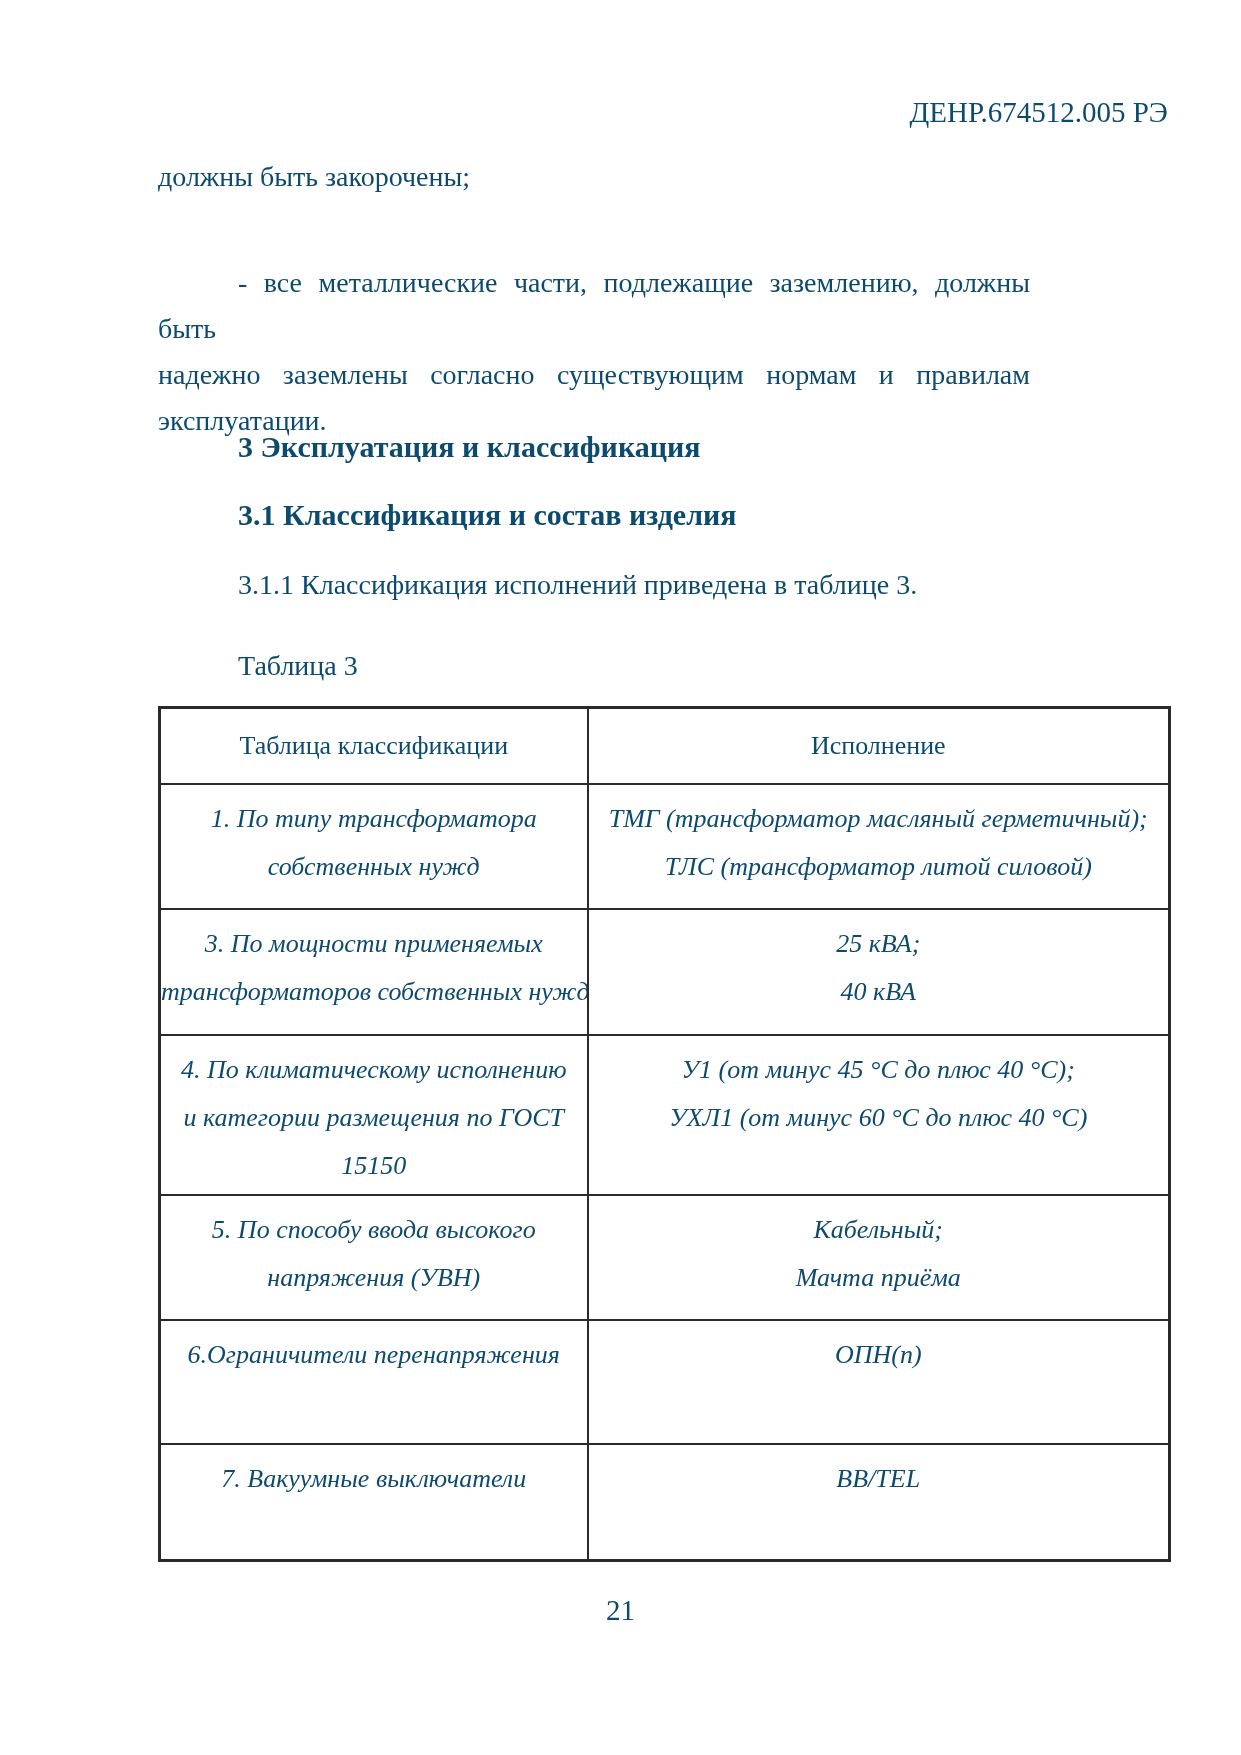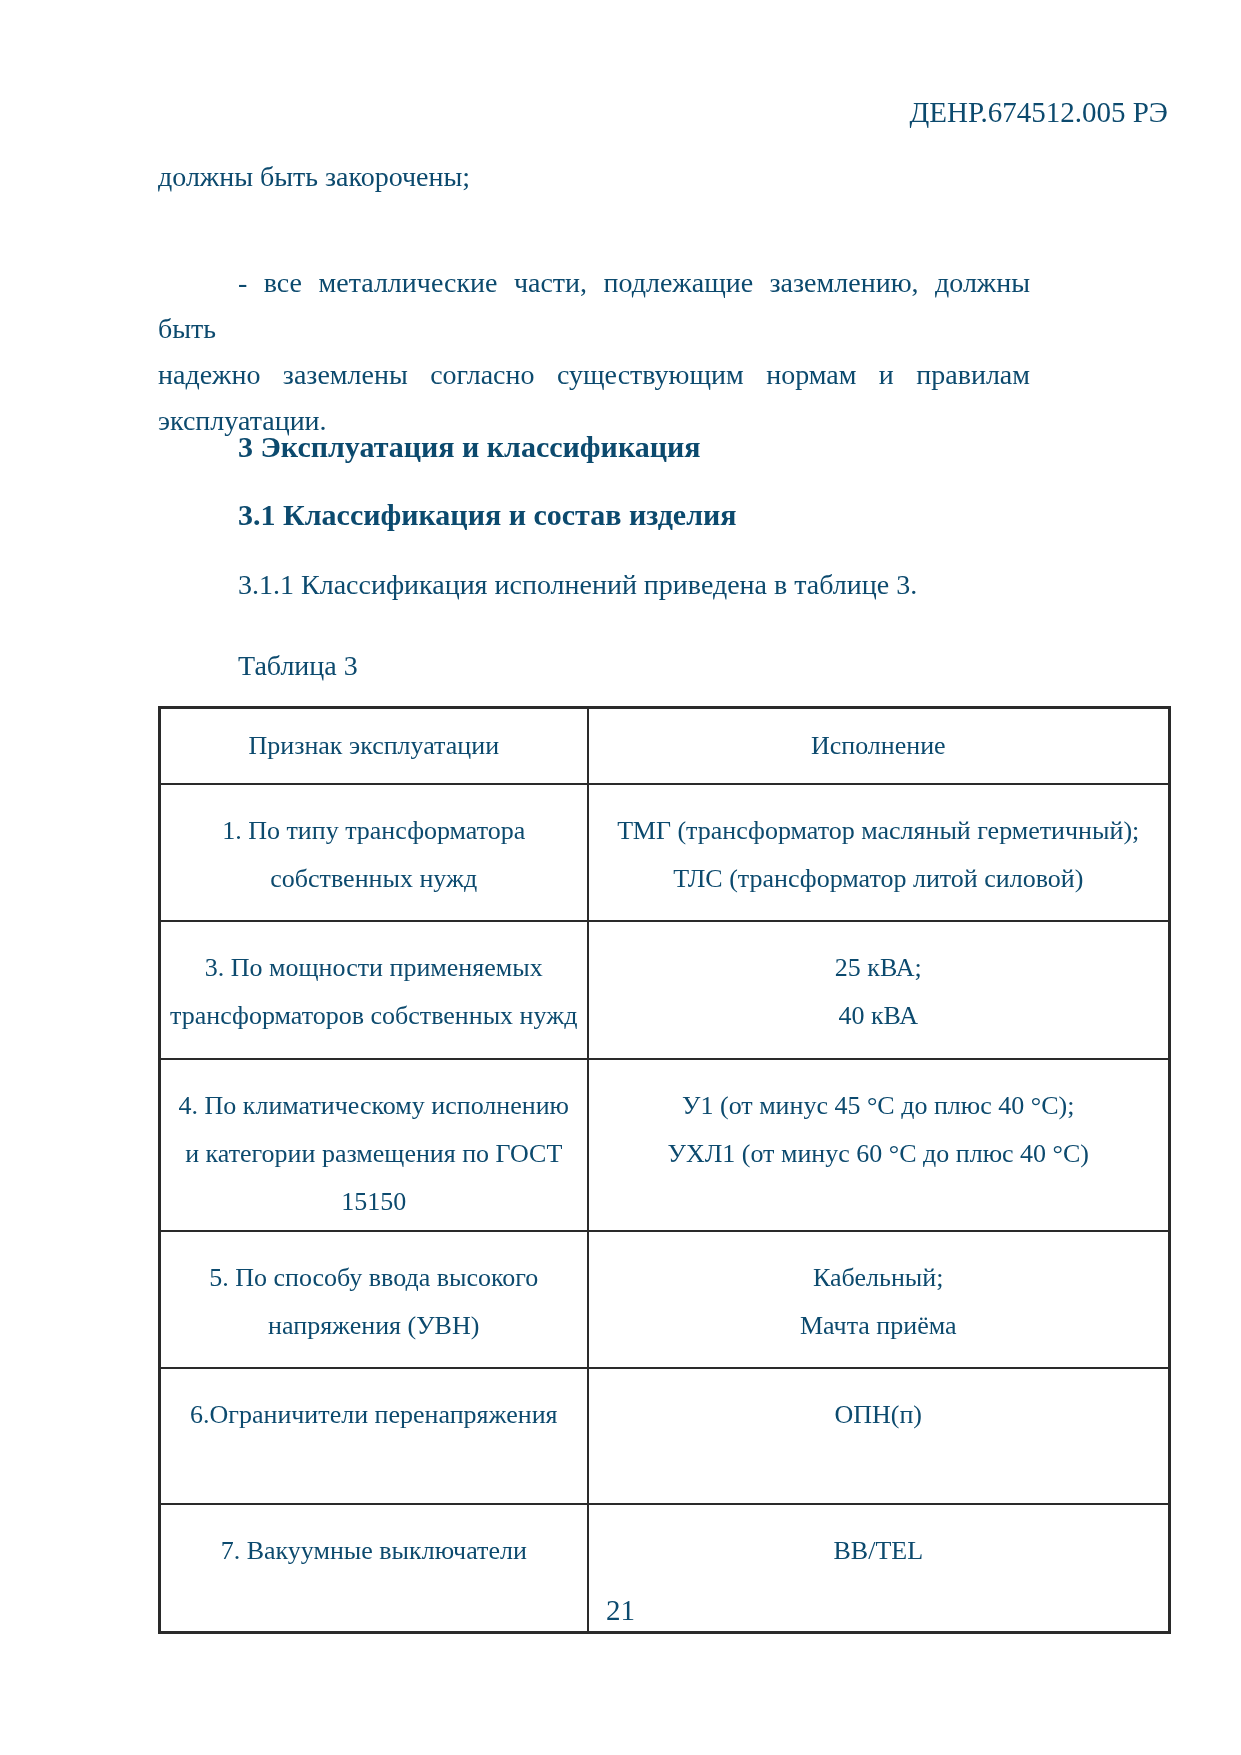--- a/index.html
+++ b/index.html
@@ -72,21 +72,22 @@
     text-align: center;
     overflow: hidden;
   }
   table.cls th {
     font-weight: normal;
     height: 74px;
     vertical-align: middle;
   }
   table.cls td {
     vertical-align: top;
-    padding-top: 22px;
+    padding-top: 10px;
+    font-style: italic;
   }
   table.cls td .cl {
     line-height: 48px;
     white-space: nowrap;
   }
   tr.r1 td { height: 113px; }
   tr.r2 td { height: 114px; }
   tr.r3 td { height: 148px; }
   tr.r4 td { height: 113px; }
   tr.r5 td { height: 112px; }
@@ -126,21 +127,21 @@
 
   <div id="tcaption" class="plain-line">Таблица 3</div>
 
   <table class="cls">
     <colgroup>
       <col style="width:428px">
       <col style="width:582px">
     </colgroup>
     <thead>
       <tr>
-        <th>Признак эксплуатации</th>
+        <th>Таблица классификации</th>
         <th>Исполнение</th>
       </tr>
     </thead>
     <tbody>
       <tr class="r1">
         <td>
           <div class="cl">1. По типу трансформатора</div>
           <div class="cl">собственных нужд</div>
         </td>
         <td>

